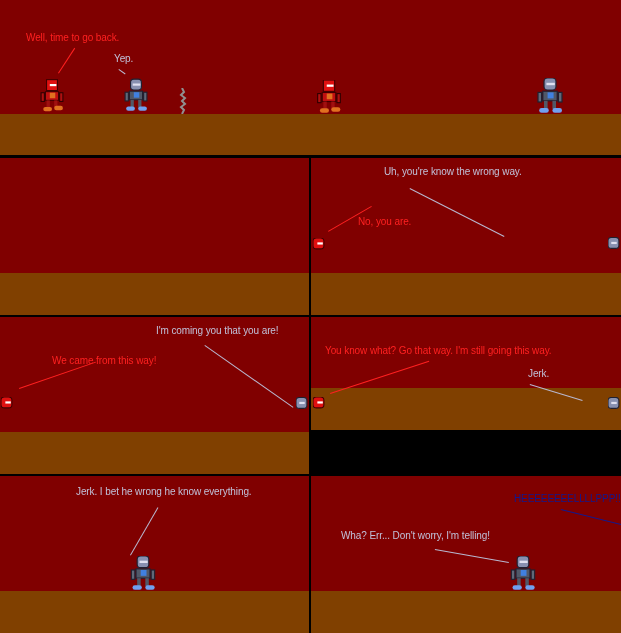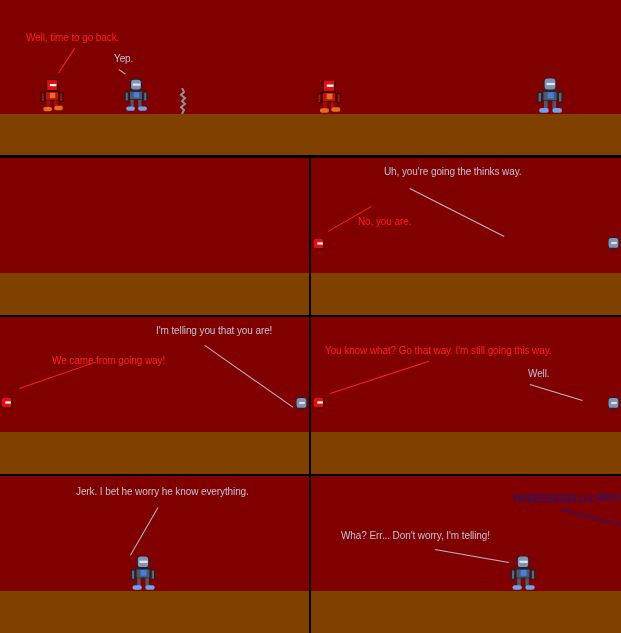--- a/index.html
+++ b/index.html
@@ -88,63 +88,63 @@
       <use href="#grey-bot"></use>
     </svg>
 </div>
 
 <div class="panel" style="left:0;top:158px;width:309px;height:157px;">
   <div class="ground" style="height:42px;"></div>
 </div>
 
 <div class="panel" style="left:311px;top:158px;width:310px;height:157px;">
   <div class="ground" style="height:42px;"></div>
-  <div class="txt grey" style="left:73px;top:8px;">Uh, you're going the thinks way.</div>
+  <div class="txt grey" style="left:73px;top:8px;">Uh, you're know the wrong way.</div>
   <div class="line grey" style="left:99px;top:30px;width:106px;transform:rotate(27deg);"></div>
   <div class="txt red" style="left:47px;top:30px;margin-top:28px;">No, you are.</div>
   <div class="line red" style="left:17px;top:73px;width:50px;transform:rotate(-30deg);"></div>
   <svg class="sprite" style="left:2px;top:80px;" width="12" height="12" viewBox="0 0 11 11">
       <use href="#red-head"></use>
     </svg>
   <svg class="sprite" style="left:297px;top:79px;" width="12" height="13" viewBox="0 0 11 11">
       <use href="#grey-head"></use>
     </svg>
 </div>
 
 <div class="panel" style="left:0;top:317px;width:309px;height:157px;">
   <div class="ground" style="height:42px;"></div>
-  <div class="txt grey" style="left:156px;top:8px;">I'm telling you that you are!</div>
+  <div class="txt grey" style="left:156px;top:8px;">I'm coming you that you are!</div>
   <div class="line grey" style="left:205px;top:28px;width:108px;transform:rotate(35deg);"></div>
-  <div class="txt red" style="left:52px;top:38px;">We came from going way!</div>
+  <div class="txt red" style="left:52px;top:38px;">We came from this way!</div>
   <div class="line red" style="left:19px;top:71px;width:81px;transform:rotate(-19deg);"></div>
   <svg class="sprite" style="left:1px;top:80px;" width="12" height="12" viewBox="0 0 11 11">
       <use href="#red-head"></use>
     </svg>
   <svg class="sprite" style="left:296px;top:80px;" width="12" height="13" viewBox="0 0 11 11">
       <use href="#grey-head"></use>
     </svg>
 </div>
 
-<div class="panel" style="left:311px;top:317px;width:310px;height:157px;">
+<div class="panel" style="left:311px;top:317px;width:310px;height:113px;">
   <div class="ground" style="height:42px;"></div>
   <div class="txt red" style="left:14px;top:28px;">You know what? Go that way. I'm still going this way.</div>
   <div class="line red" style="left:19px;top:76px;width:104px;transform:rotate(-18deg);"></div>
-  <div class="txt grey" style="left:217px;top:51px;">Well.</div>
+  <div class="txt grey" style="left:217px;top:51px;">Jerk.</div>
   <div class="line grey" style="left:219px;top:67px;width:55px;transform:rotate(17deg);"></div>
   <svg class="sprite" style="left:2px;top:80px;" width="12" height="12" viewBox="0 0 11 11">
       <use href="#red-head"></use>
     </svg>
   <svg class="sprite" style="left:297px;top:80px;" width="12" height="13" viewBox="0 0 11 11">
       <use href="#grey-head"></use>
     </svg>
 </div>
 
 <div class="panel" style="left:0;top:476px;width:309px;height:157px;">
   <div class="ground" style="height:42px;"></div>
-  <div class="txt grey" style="left:76px;top:10px;">Jerk. I bet he worry he know everything.</div>
+  <div class="txt grey" style="left:76px;top:10px;">Jerk. I bet he wrong he know everything.</div>
   <div class="line grey" style="left:130px;top:79px;width:55px;transform:rotate(-60deg);"></div>
   <svg class="sprite" style="left:127px;top:80px;" width="32" height="35" viewBox="0 0 22 30">
       <use href="#grey-bot"></use>
     </svg>
 </div>
 
 <div class="panel" style="left:311px;top:476px;width:310px;height:157px;">
   <div class="ground" style="height:42px;"></div>
   <div class="txt blue" style="left:203px;top:17px;">HEEEEEEEELLLLPPP!!!!!</div>
   <div class="line blue" style="left:250px;top:33px;width:64px;transform:rotate(14deg);"></div>

